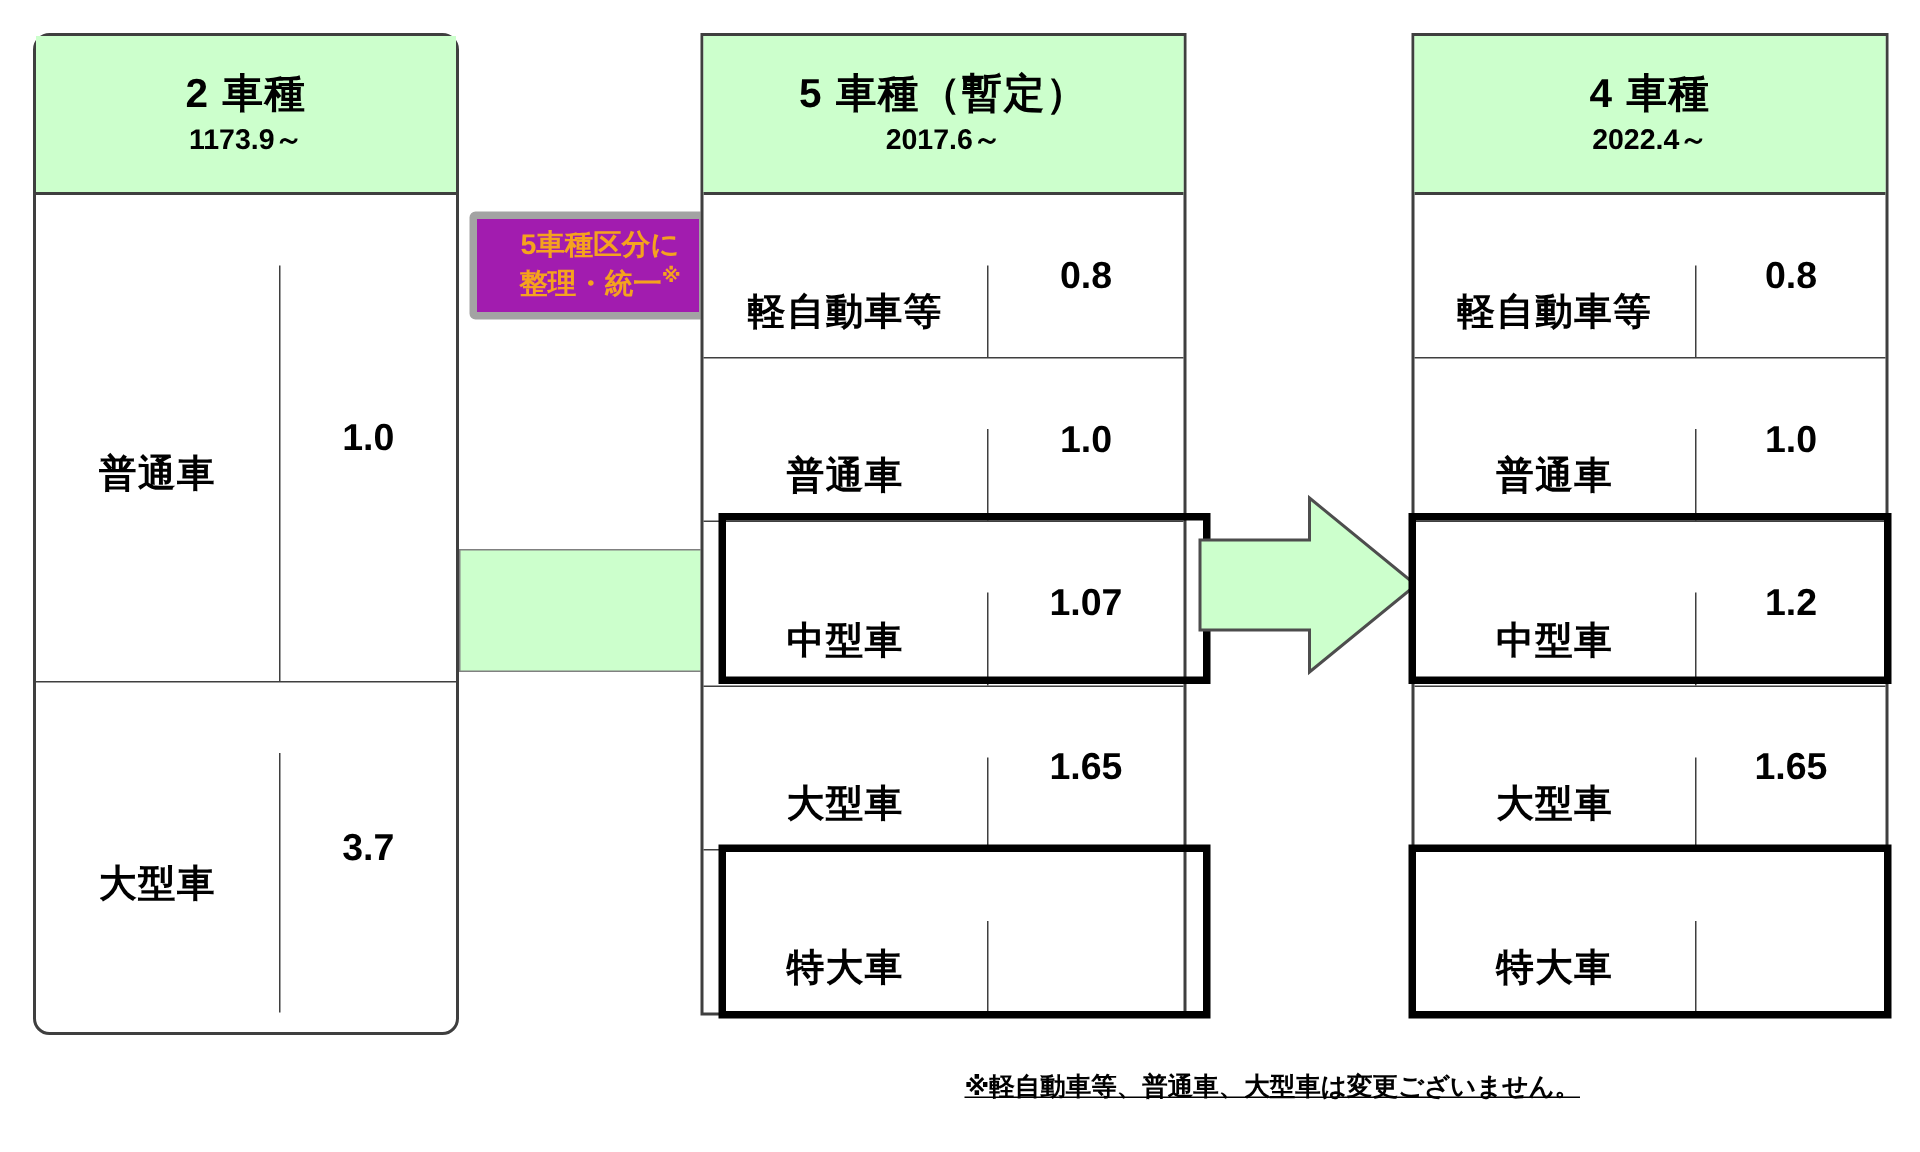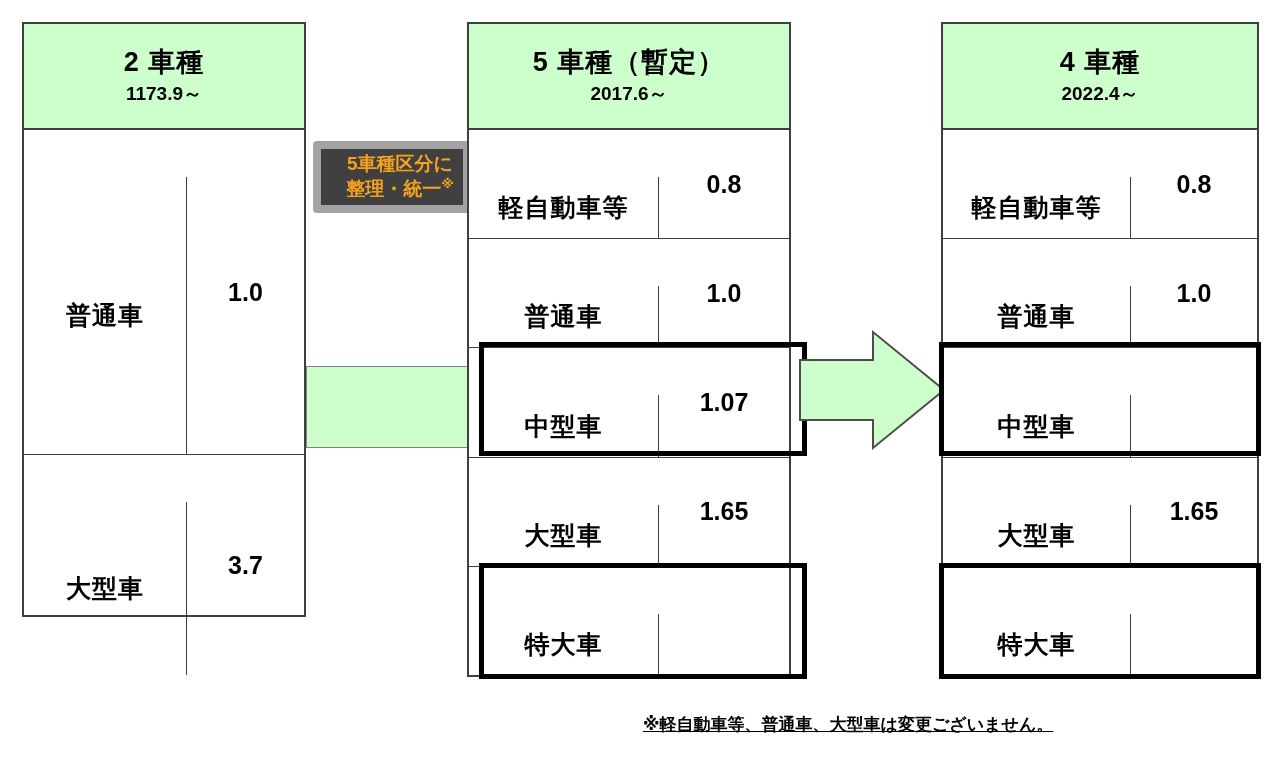--- a/index.html
+++ b/index.html
@@ -83,23 +83,23 @@
     box-sizing: border-box;
     border: 5px solid #000000;
     pointer-events: none;
     background: transparent;
   }
 
   
   .callout {
     position: absolute;
     box-sizing: border-box;
-    border: 8px solid #a3a3a3;
+    border: 5px solid #a3a3a3;
     border-radius: 4px;
-    background: #404040;
+    background: #a21caf;
     color: #f5a21e;
     display: flex;
     flex-direction: column;
     align-items: center;
     justify-content: center;
     text-align: center;
     font-size: 19px;
     font-weight: bold;
     line-height: 1.28;
     letter-spacing: 0px;
@@ -125,21 +125,21 @@
     letter-spacing: 0px;
     white-space: nowrap;
     text-decoration: underline;
   }
 </style>
 </head>
 <body>
 
 <div class="stage">
 
-  <div class="vtable" style="left:22px; top:22px; width:284px; height:595px;">
+  <div class="vtable" style="left:22px; top:22px; width:284px; height:668px;border-radius:11px;">
     <div class="vt-head" style="height:106px;">
       <div class="vt-title">2 車種</div>
       <div class="vt-sub">1173.9～</div>
     </div>
     <div class="vt-body" style="height:545px;">
       <div class="vt-row" style="flex:325 1 0;">
         <div class="vt-cell name" style="width:163px;">普通車</div>
         <div class="vt-cell val" style="width:117px;">1.0</div>
       </div>
       <div class="vt-row" style="flex:220 1 0;">
@@ -202,20 +202,21 @@
       <div class="vt-row">
         <div class="vt-cell name" style="width:188px;">軽自動車等</div>
         <div class="vt-cell val" style="width:126px;">0.8</div>
       </div>
       <div class="vt-row">
         <div class="vt-cell name" style="width:188px;">普通車</div>
         <div class="vt-cell val" style="width:126px;">1.0</div>
       </div>
       <div class="vt-row">
         <div class="vt-cell name" style="width:188px;">中型車</div>
+        <div class="vt-cell val" style="width:126px;">1.2</div>
       </div>
       <div class="vt-row">
         <div class="vt-cell name" style="width:188px;">大型車</div>
         <div class="vt-cell val" style="width:126px;">1.65</div>
       </div>
       <div class="vt-row">
         <div class="vt-cell name" style="width:188px;">特大車</div>
       </div>
     </div>
   </div>

